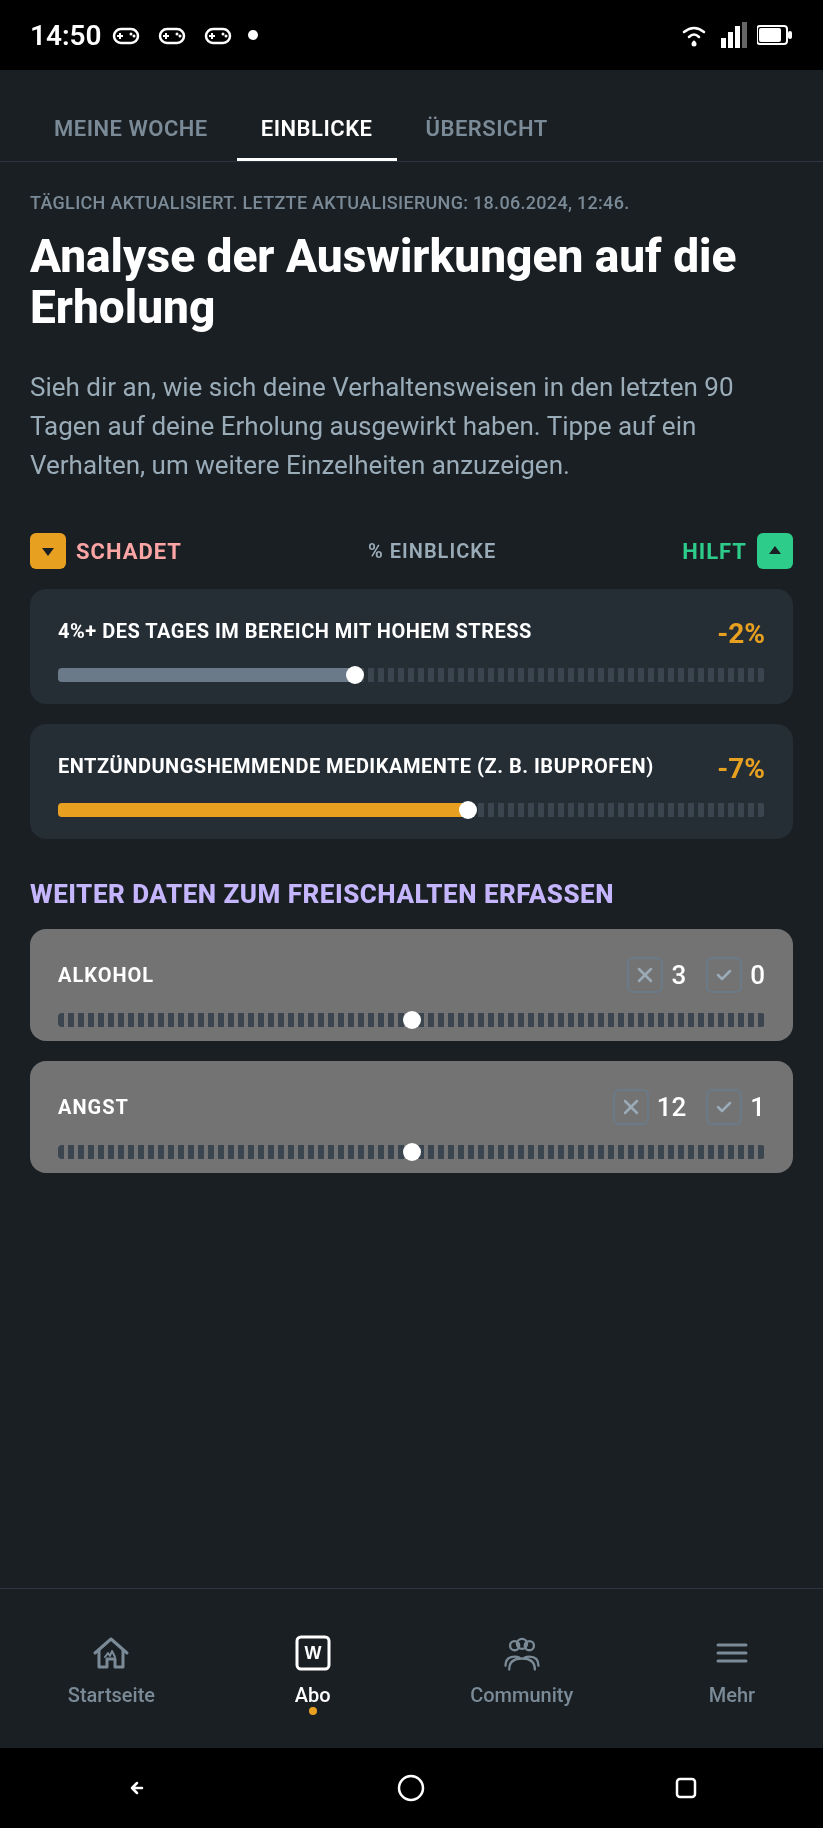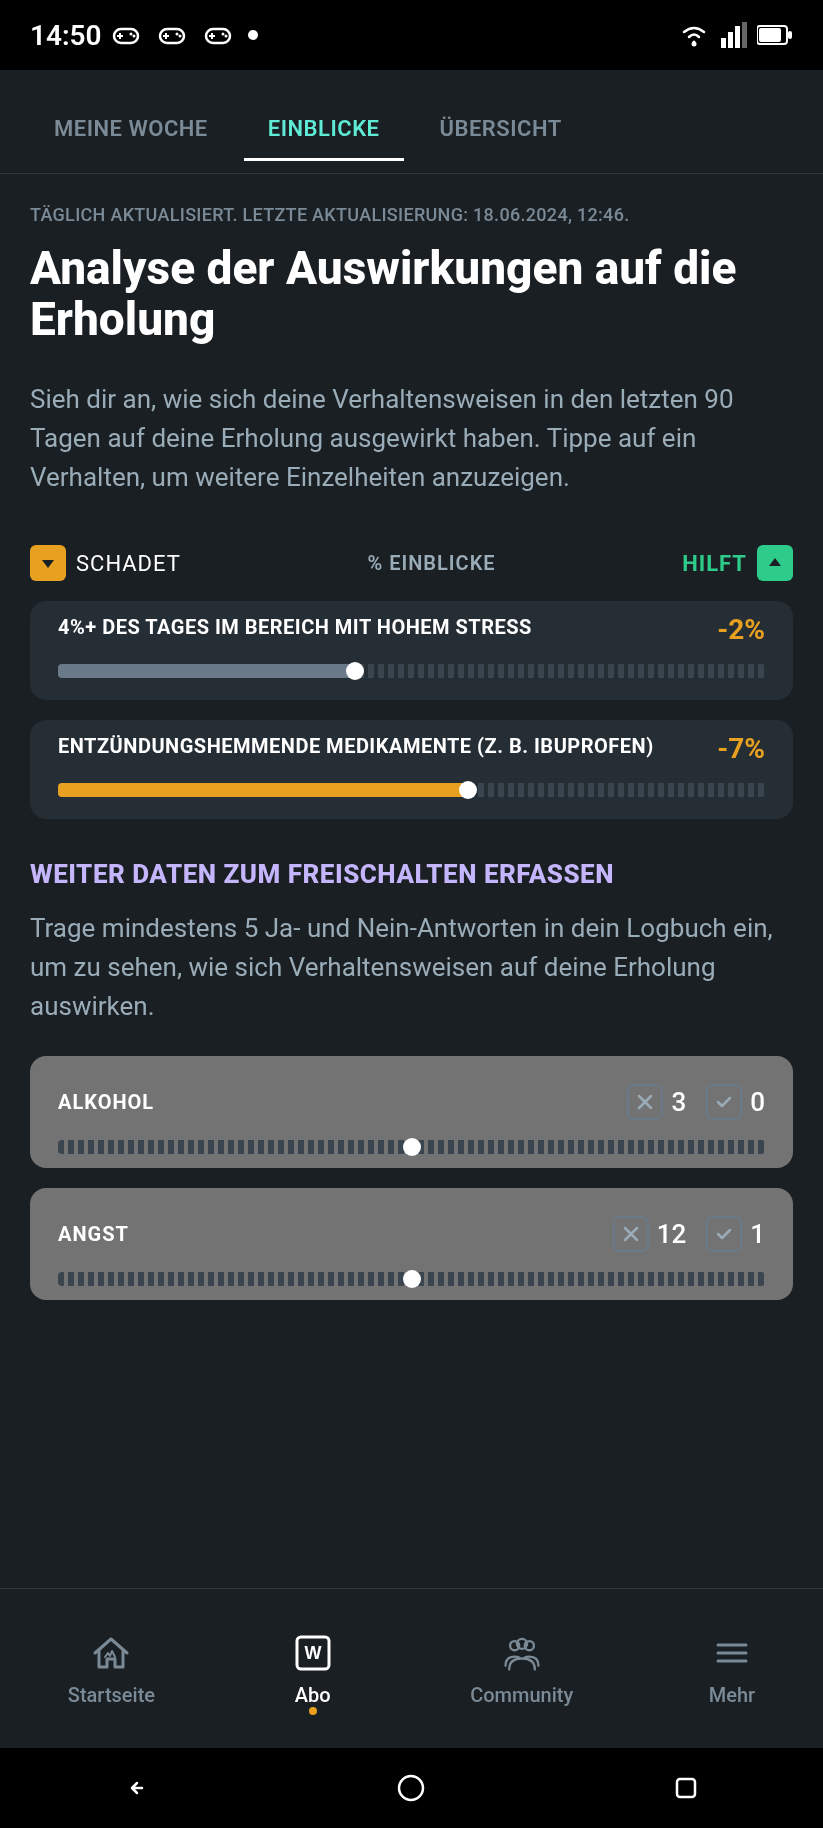--- a/index.html
+++ b/index.html
@@ -53,36 +53,36 @@
       flex: 1;
       background: #1a1f24;
       display: flex;
       flex-direction: column;
     }
 
     
     .tabs {
       display: flex;
       align-items: center;
-      padding: 30px 30px 12px 30px;
-      gap: 12px;
+      padding: 30px 30px 0 30px;
+      gap: 5px;
       border-bottom: 1px solid #2d3540;
     }
     .tab {
       padding: 16px 24px 20px 24px;
       font-size: 22px;
       font-weight: 600;
       color: #7a8a96;
       letter-spacing: 0.5px;
       cursor: pointer;
       position: relative;
       text-transform: uppercase;
     }
     .tab.active {
-      color: #5eead4;
+      color: #ffffff;
     }
     .tab.active::after {
       content: '';
       position: absolute;
       bottom: 0;
       left: 0;
       right: 0;
       height: 3px;
       background: #ffffff;
     }
@@ -142,22 +142,22 @@
       width: 36px;
       height: 36px;
       background: #2ecc8a;
       border-radius: 6px;
       display: flex;
       align-items: center;
       justify-content: center;
     }
     .legend-schadet-text {
       font-size: 22px;
-      font-weight: 400;
-      color: #ffffff;
+      font-weight: 700;
+      color: #fca5a5;
       letter-spacing: 1px;
     }
     .legend-center {
       font-size: 20px;
       color: #9aacb8;
       font-weight: 600;
       letter-spacing: 1px;
     }
     .legend-hilft {
       display: flex;
@@ -168,21 +168,21 @@
       font-size: 22px;
       font-weight: 700;
       color: #2ecc8a;
       letter-spacing: 1px;
     }
 
     
     .behavior-card {
       background: #252d35;
       border-radius: 16px;
-      padding: 12px 28px 14px 28px;
+      padding: 28px 28px 14px 28px;
       margin-bottom: 20px;
     }
     .behavior-card-header {
       display: flex;
       justify-content: space-between;
       align-items: flex-start;
       margin-bottom: 18px;
     }
     .behavior-card-title {
       font-size: 20px;
@@ -510,21 +510,20 @@
         <span class="behavior-card-value negative-high">-7%</span>
       </div>
       <div class="progress-container">
         <div class="progress-fill progress-fill-orange" style="width: 58%;">
           <div class="progress-dot"></div>
         </div>
       </div>
     </div>
 
     <h2 class="section-header">WEITER DATEN ZUM FREISCHALTEN ERFASSEN</h2>
-    <p class="section-description">Trage mindestens 5 Ja- und Nein-Antworten in dein Logbuch ein, um zu sehen, wie sich Verhaltensweisen auf deine Erholung auswirken.</p>
 
     <div class="locked-card">
       <div class="locked-card-header">
         <span class="locked-card-title">ALKOHOL</span>
         <div class="locked-card-counts">
           <div class="count-group">
             <div class="count-icon">
               <svg width="20" height="20" viewBox="0 0 20 20" fill="none">
                 <line x1="4" y1="4" x2="16" y2="16" stroke="#9aacb8" stroke-width="2.5" stroke-linecap="round"></line>
                 <line x1="16" y1="4" x2="4" y2="16" stroke="#9aacb8" stroke-width="2.5" stroke-linecap="round"></line>

